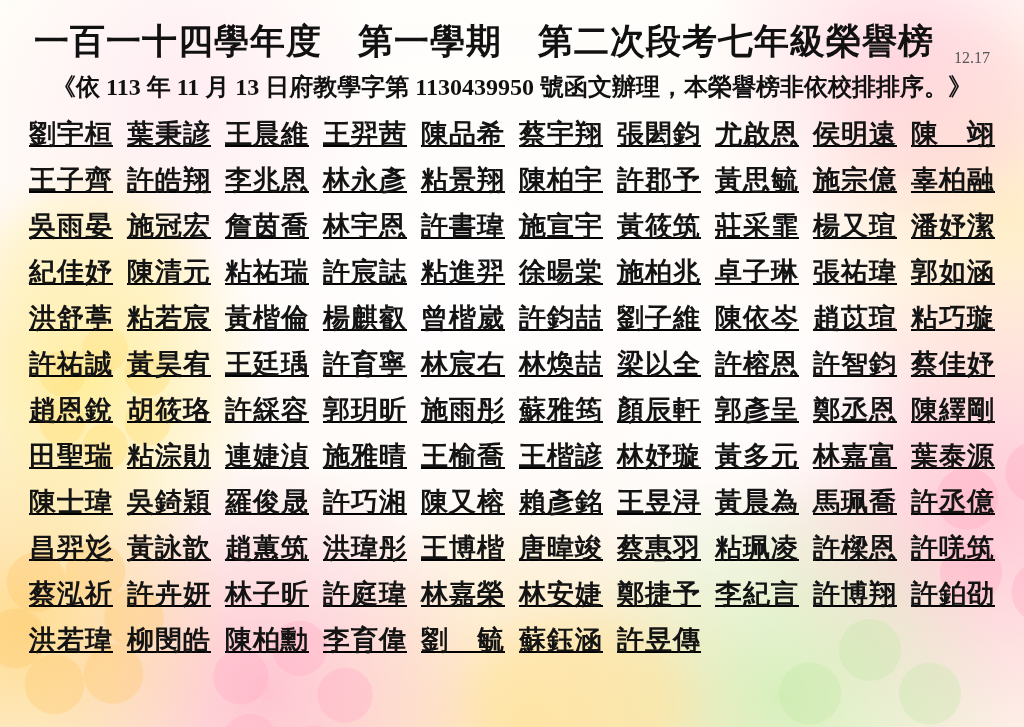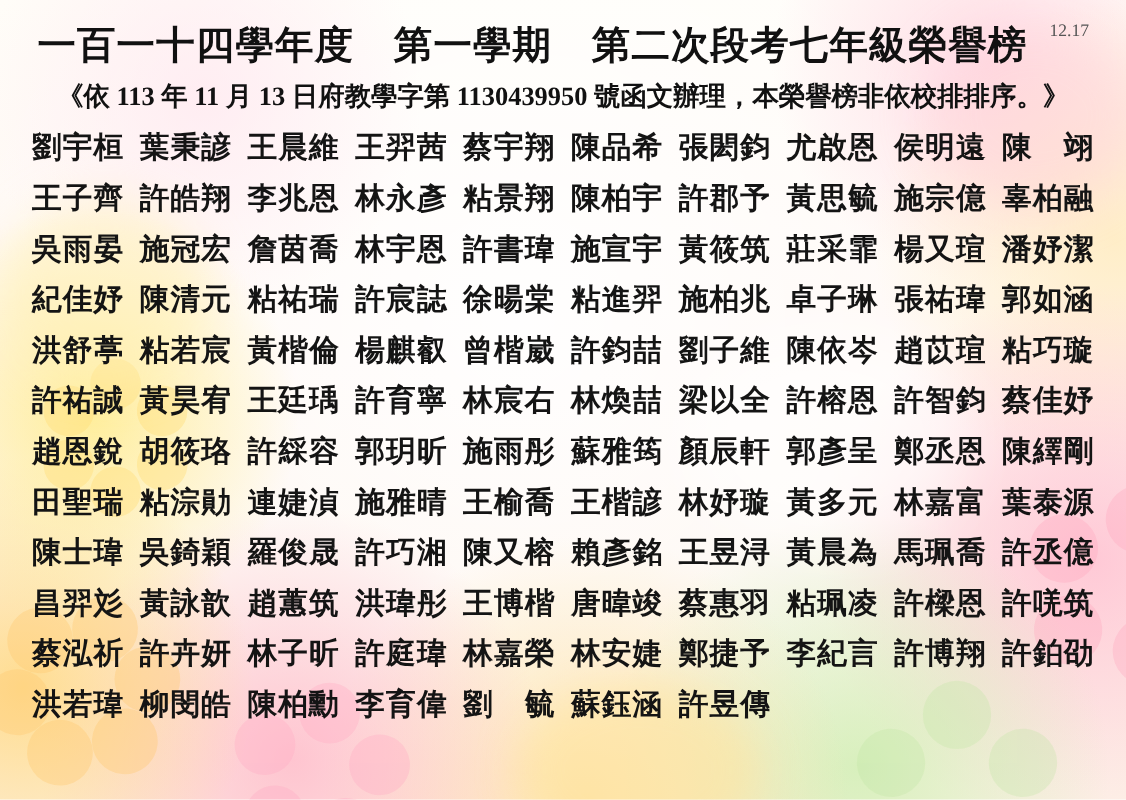--- a/index.html
+++ b/index.html
@@ -53,21 +53,21 @@
     transform-origin: 50% 100%;
   }
   .content {
     position: relative;
     z-index: 5;
     width: 1024px;
     height: 727px;
   }
   .title-row {
     display: flex;
-    align-items: flex-start;
+    align-items: flex-end;
     justify-content: center;
     padding-top: 18px;
     white-space: nowrap;
   }
   .main-title {
     font-size: 35px;
     font-weight: 700;
     letter-spacing: 1px;
     color: #111111;
     font-family: "Liberation Serif", "DejaVu Serif", serif;
@@ -90,20 +90,21 @@
     font-weight: 700;
     color: #111111;
     letter-spacing: 0px;
   }
   .names-grid {
     margin-top: 8px;
     display: grid;
     grid-template-columns: repeat(10, 1fr);
     row-gap: 0px;
     padding: 0 22px;
+    text-decoration: underline;
   }
   .name-cell {
     height: 46px;
     line-height: 46px;
     text-align: center;
     font-size: 27px;
     font-weight: 700;
     color: #141414;
     white-space: nowrap;
     letter-spacing: 1px;
@@ -165,22 +166,22 @@
 
     <div class="subtitle-row">
       <div class="subtitle">《依 113 年 11 月 13 日府教學字第 1130439950 號函文辦理，本榮譽榜非依校排排序。》</div>
     </div>
 
     <div class="names-grid">
         <div class="name-cell">劉宇桓</div>
         <div class="name-cell">葉秉諺</div>
         <div class="name-cell">王晨維</div>
         <div class="name-cell">王羿茜</div>
+        <div class="name-cell">陳品希</div>
         <div class="name-cell">蔡宇翔</div>
-        <div class="name-cell">陳品希</div>
         <div class="name-cell">張閎鈞</div>
         <div class="name-cell">尤啟恩</div>
         <div class="name-cell">侯明遠</div>
         <div class="name-cell">陳　翊</div>
         <div class="name-cell">王子齊</div>
         <div class="name-cell">許皓翔</div>
         <div class="name-cell">李兆恩</div>
         <div class="name-cell">林永彥</div>
         <div class="name-cell">粘景翔</div>
         <div class="name-cell">陳柏宇</div>
@@ -195,22 +196,22 @@
         <div class="name-cell">許書瑋</div>
         <div class="name-cell">施宣宇</div>
         <div class="name-cell">黃筱筑</div>
         <div class="name-cell">莊采霏</div>
         <div class="name-cell">楊又瑄</div>
         <div class="name-cell">潘妤潔</div>
         <div class="name-cell">紀佳妤</div>
         <div class="name-cell">陳清元</div>
         <div class="name-cell">粘祐瑞</div>
         <div class="name-cell">許宸誌</div>
+        <div class="name-cell">粘進羿</div>
         <div class="name-cell">徐暘棠</div>
-        <div class="name-cell">粘進羿</div>
         <div class="name-cell">施柏兆</div>
         <div class="name-cell">卓子琳</div>
         <div class="name-cell">張祐瑋</div>
         <div class="name-cell">郭如涵</div>
         <div class="name-cell">洪舒葶</div>
         <div class="name-cell">粘若宸</div>
         <div class="name-cell">黃楷倫</div>
         <div class="name-cell">楊麒叡</div>
         <div class="name-cell">曾楷崴</div>
         <div class="name-cell">許鈞喆</div>

